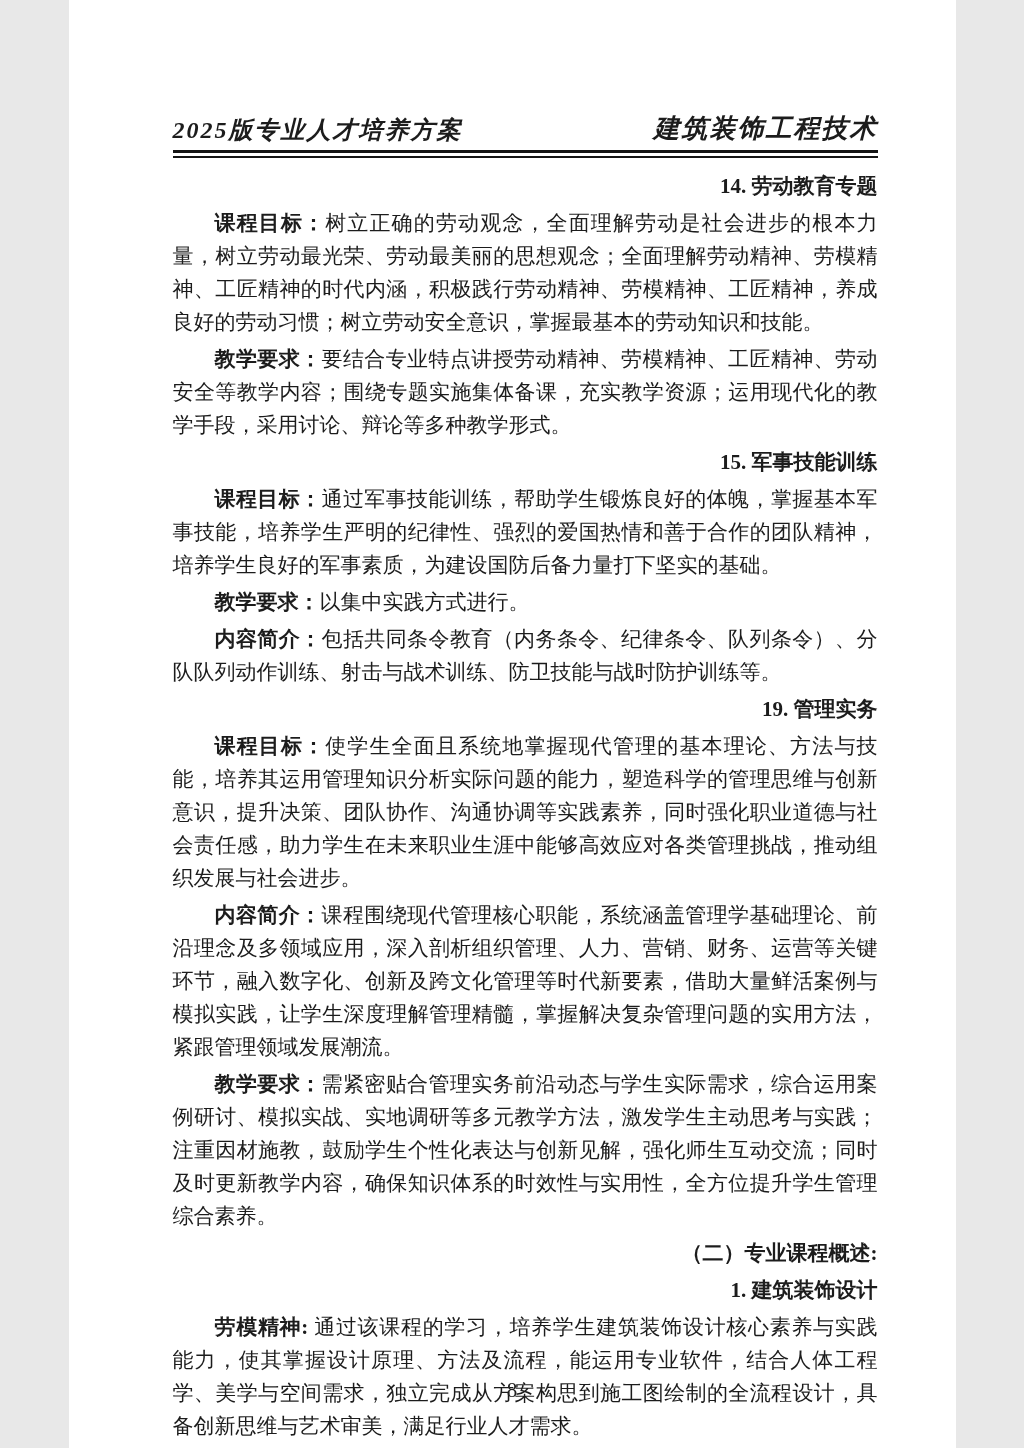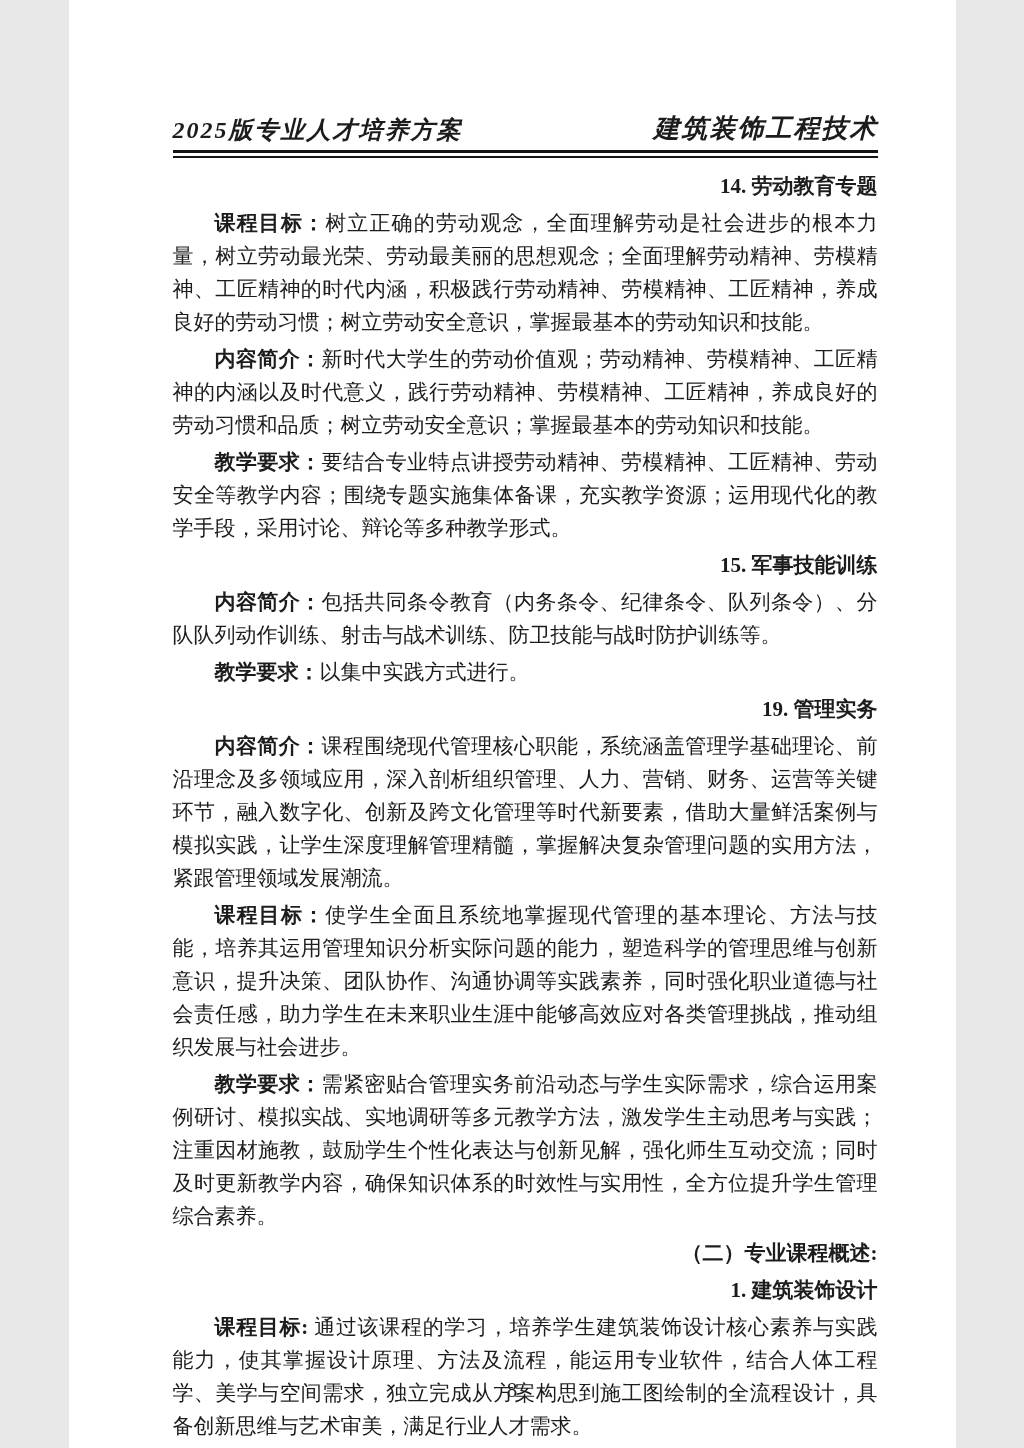--- a/index.html
+++ b/index.html
@@ -72,41 +72,41 @@
       <div class="header-title right">建筑装饰工程技术</div>
     </div>
     <div class="header-rule"></div>
   </div>
 
   <div class="content">
     <div class="heading">14. 劳动教育专题</div>
 
     <p class="para"><span class="plabel">课程目标：</span><span>树立正确的劳动观念，全面理解劳动是社会进步的根本力量，树立劳动最光荣、劳动最美丽的思想观念；全面理解劳动精神、劳模精神、工匠精神的时代内涵，积极践行劳动精神、劳模精神、工匠精神，养成良好的劳动习惯；树立劳动安全意识，掌握最基本的劳动知识和技能。</span></p>
 
-    <p class="para"><span class="plabel">内容简介：</span><span>新时代大学生的劳动价值观；劳动精神、劳模精神、工匠精神的内涵以及时代意义，践行劳动精神、劳模精神、工匠精神，养成良好的劳动习惯和品质；树立劳动安全意识；掌握最基本的劳动知识和技能。</span></p>
 
     <p class="para"><span class="plabel">教学要求：</span><span>要结合专业特点讲授劳动精神、劳模精神、工匠精神、劳动安全等教学内容；围绕专题实施集体备课，充实教学资源；运用现代化的教学手段，采用讨论、辩论等多种教学形式。</span></p>
 
     <div class="heading">15. 军事技能训练</div>
 
+    <p class="para"><span class="plabel">课程目标：</span><span>通过军事技能训练，帮助学生锻炼良好的体魄，掌握基本军事技能，培养学生严明的纪律性、强烈的爱国热情和善于合作的团队精神，培养学生良好的军事素质，为建设国防后备力量打下坚实的基础。</span></p>
+
+    <p class="para"><span class="plabel">教学要求：</span><span>以集中实践方式进行。</span></p>
 
     <p class="para"><span class="plabel">内容简介：</span><span>包括共同条令教育（内务条令、纪律条令、队列条令）、分队队列动作训练、射击与战术训练、防卫技能与战时防护训练等。</span></p>
 
-    <p class="para"><span class="plabel">教学要求：</span><span>以集中实践方式进行。</span></p>
-
     <div class="heading">19. 管理实务</div>
 
+    <p class="para"><span class="plabel">课程目标：</span><span>使学生全面且系统地掌握现代管理的基本理论、方法与技能，培养其运用管理知识分析实际问题的能力，塑造科学的管理思维与创新意识，提升决策、团队协作、沟通协调等实践素养，同时强化职业道德与社会责任感，助力学生在未来职业生涯中能够高效应对各类管理挑战，推动组织发展与社会进步。</span></p>
+
     <p class="para"><span class="plabel">内容简介：</span><span>课程围绕现代管理核心职能，系统涵盖管理学基础理论、前沿理念及多领域应用，深入剖析组织管理、人力、营销、财务、运营等关键环节，融入数字化、创新及跨文化管理等时代新要素，借助大量鲜活案例与模拟实践，让学生深度理解管理精髓，掌握解决复杂管理问题的实用方法，紧跟管理领域发展潮流。</span></p>
-
-    <p class="para"><span class="plabel">课程目标：</span><span>使学生全面且系统地掌握现代管理的基本理论、方法与技能，培养其运用管理知识分析实际问题的能力，塑造科学的管理思维与创新意识，提升决策、团队协作、沟通协调等实践素养，同时强化职业道德与社会责任感，助力学生在未来职业生涯中能够高效应对各类管理挑战，推动组织发展与社会进步。</span></p>
 
     <p class="para"><span class="plabel">教学要求：</span><span>需紧密贴合管理实务前沿动态与学生实际需求，综合运用案例研讨、模拟实战、实地调研等多元教学方法，激发学生主动思考与实践；注重因材施教，鼓励学生个性化表达与创新见解，强化师生互动交流；同时及时更新教学内容，确保知识体系的时效性与实用性，全方位提升学生管理综合素养。</span></p>
 
     <div class="heading2">（二）专业课程概述:</div>
 
     <div class="heading">1. 建筑装饰设计</div>
 
-    <p class="para"><span class="plabel">课程目标: </span><span>通过该课程的学习，培养学生建筑装饰设计核心素养与实践能力，使其掌握设计原理、方法及流程，能运用专业软件，结合人体工程学、美学与空间需求，独立完成从方案构思到施工图绘制的全流程设计，具备创新思维与艺术审美，满足行业人才需求。</span></p>
+    <p class="para"><span class="plabel">劳模精神: </span><span>通过该课程的学习，培养学生建筑装饰设计核心素养与实践能力，使其掌握设计原理、方法及流程，能运用专业软件，结合人体工程学、美学与空间需求，独立完成从方案构思到施工图绘制的全流程设计，具备创新思维与艺术审美，满足行业人才需求。</span></p>
   </div>
 
   <div class="footer">8</div>
 
 </div>
 
 </body></html>

